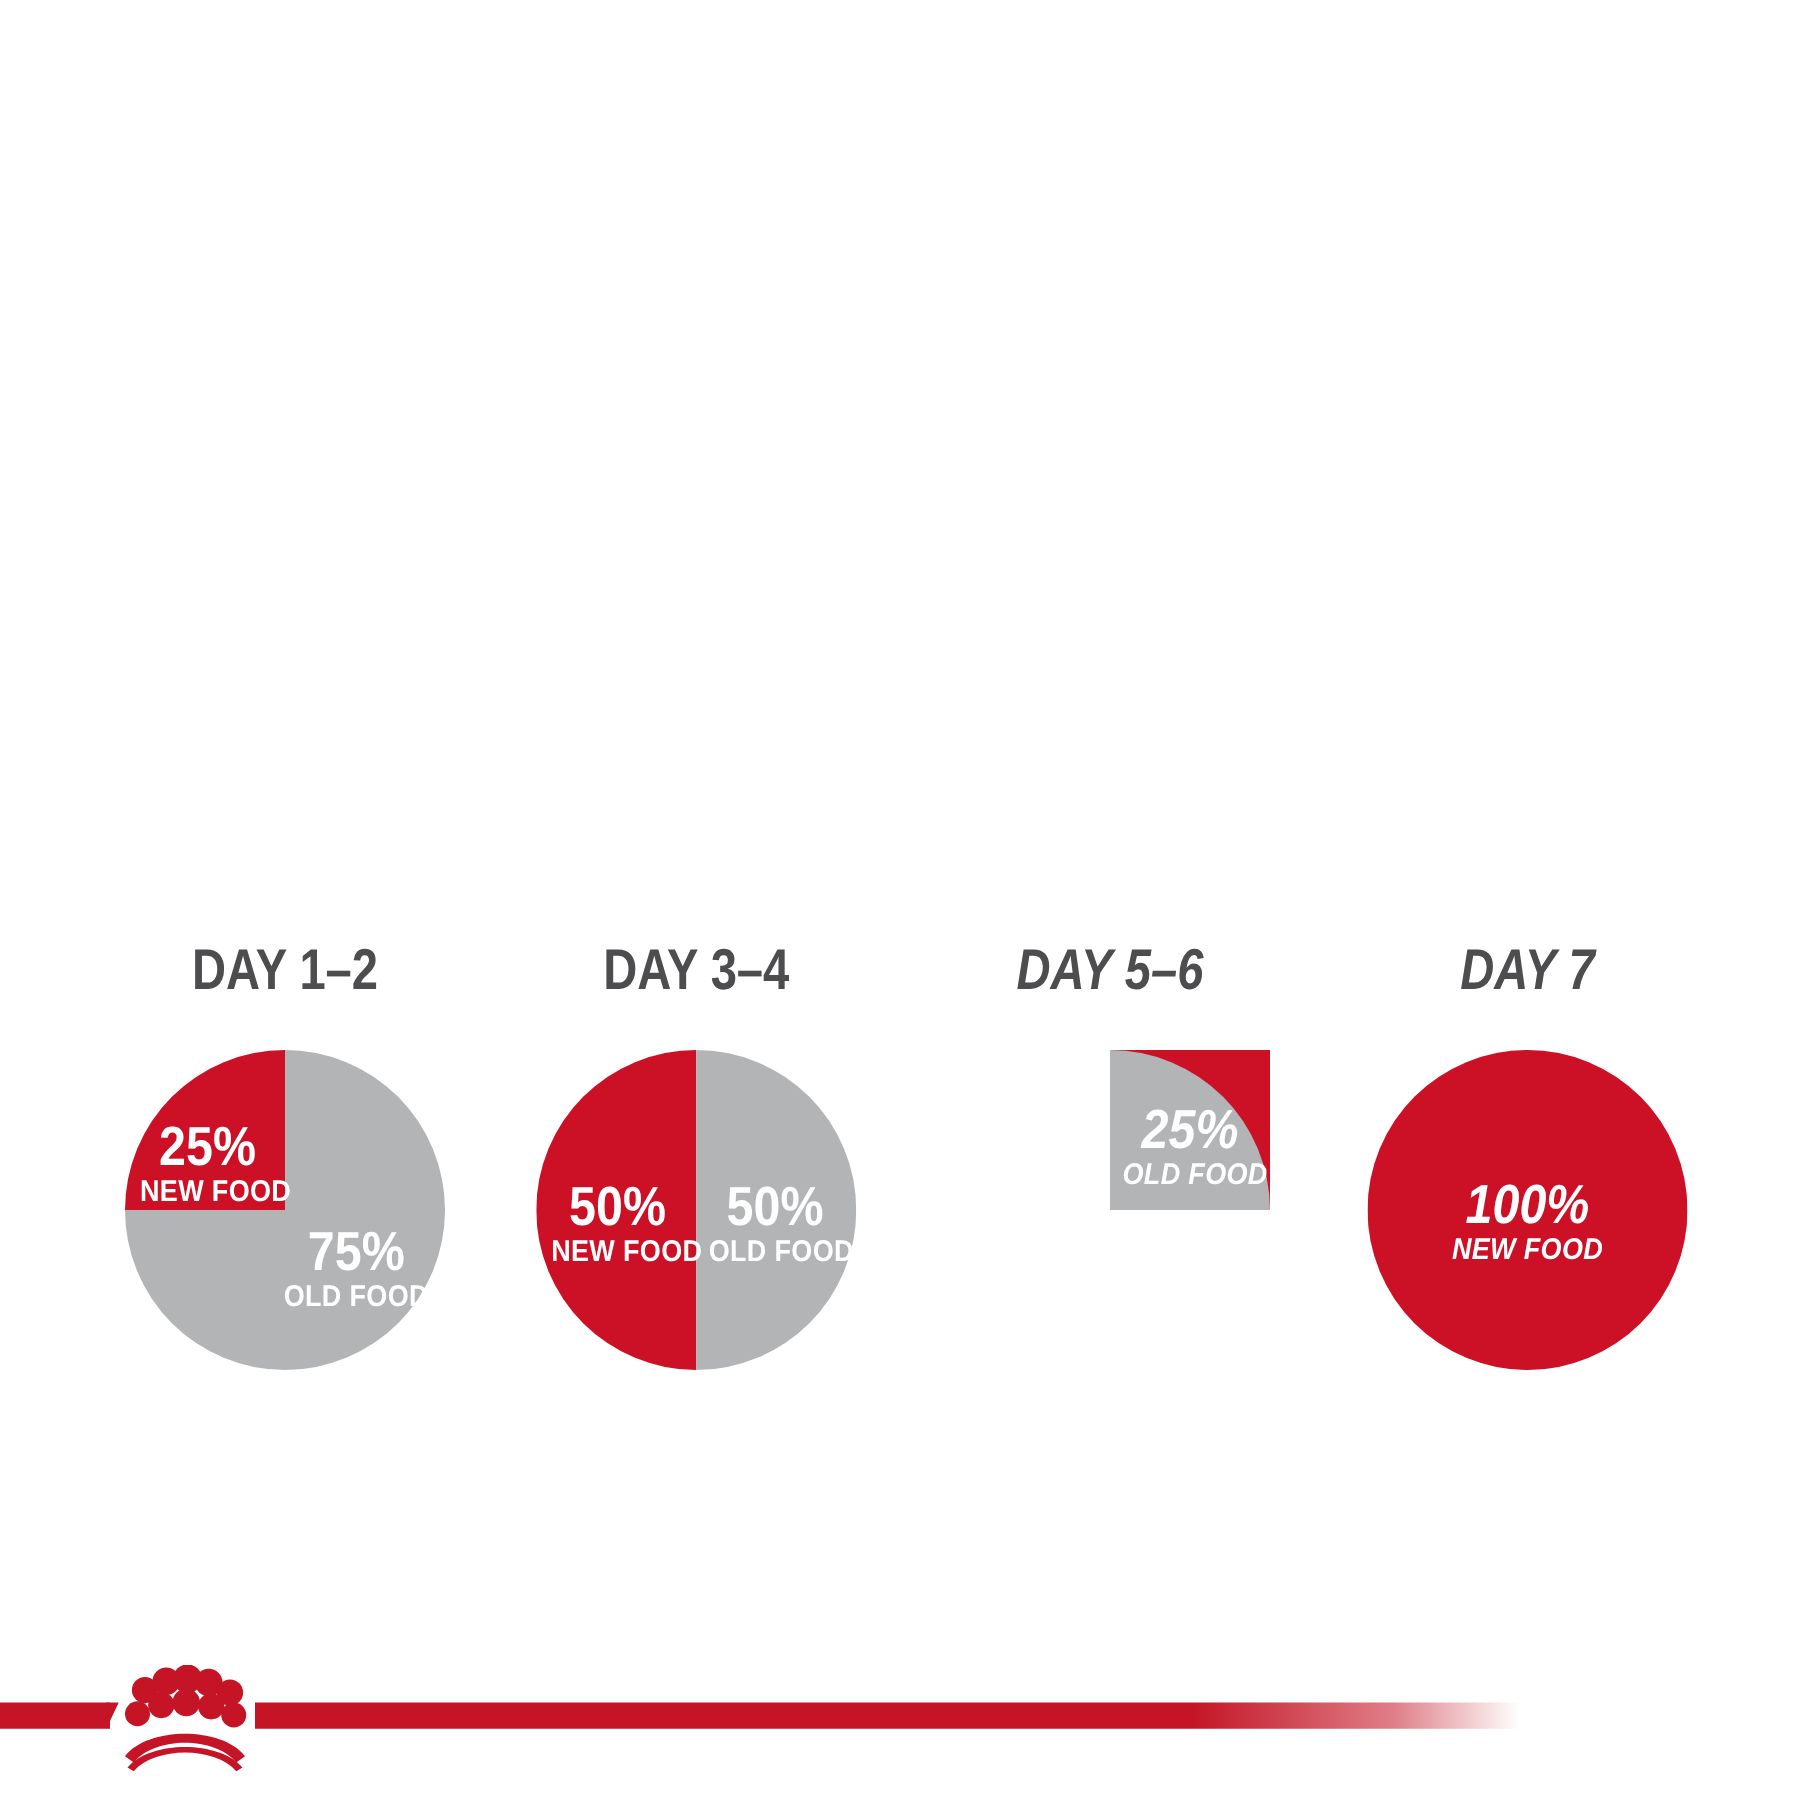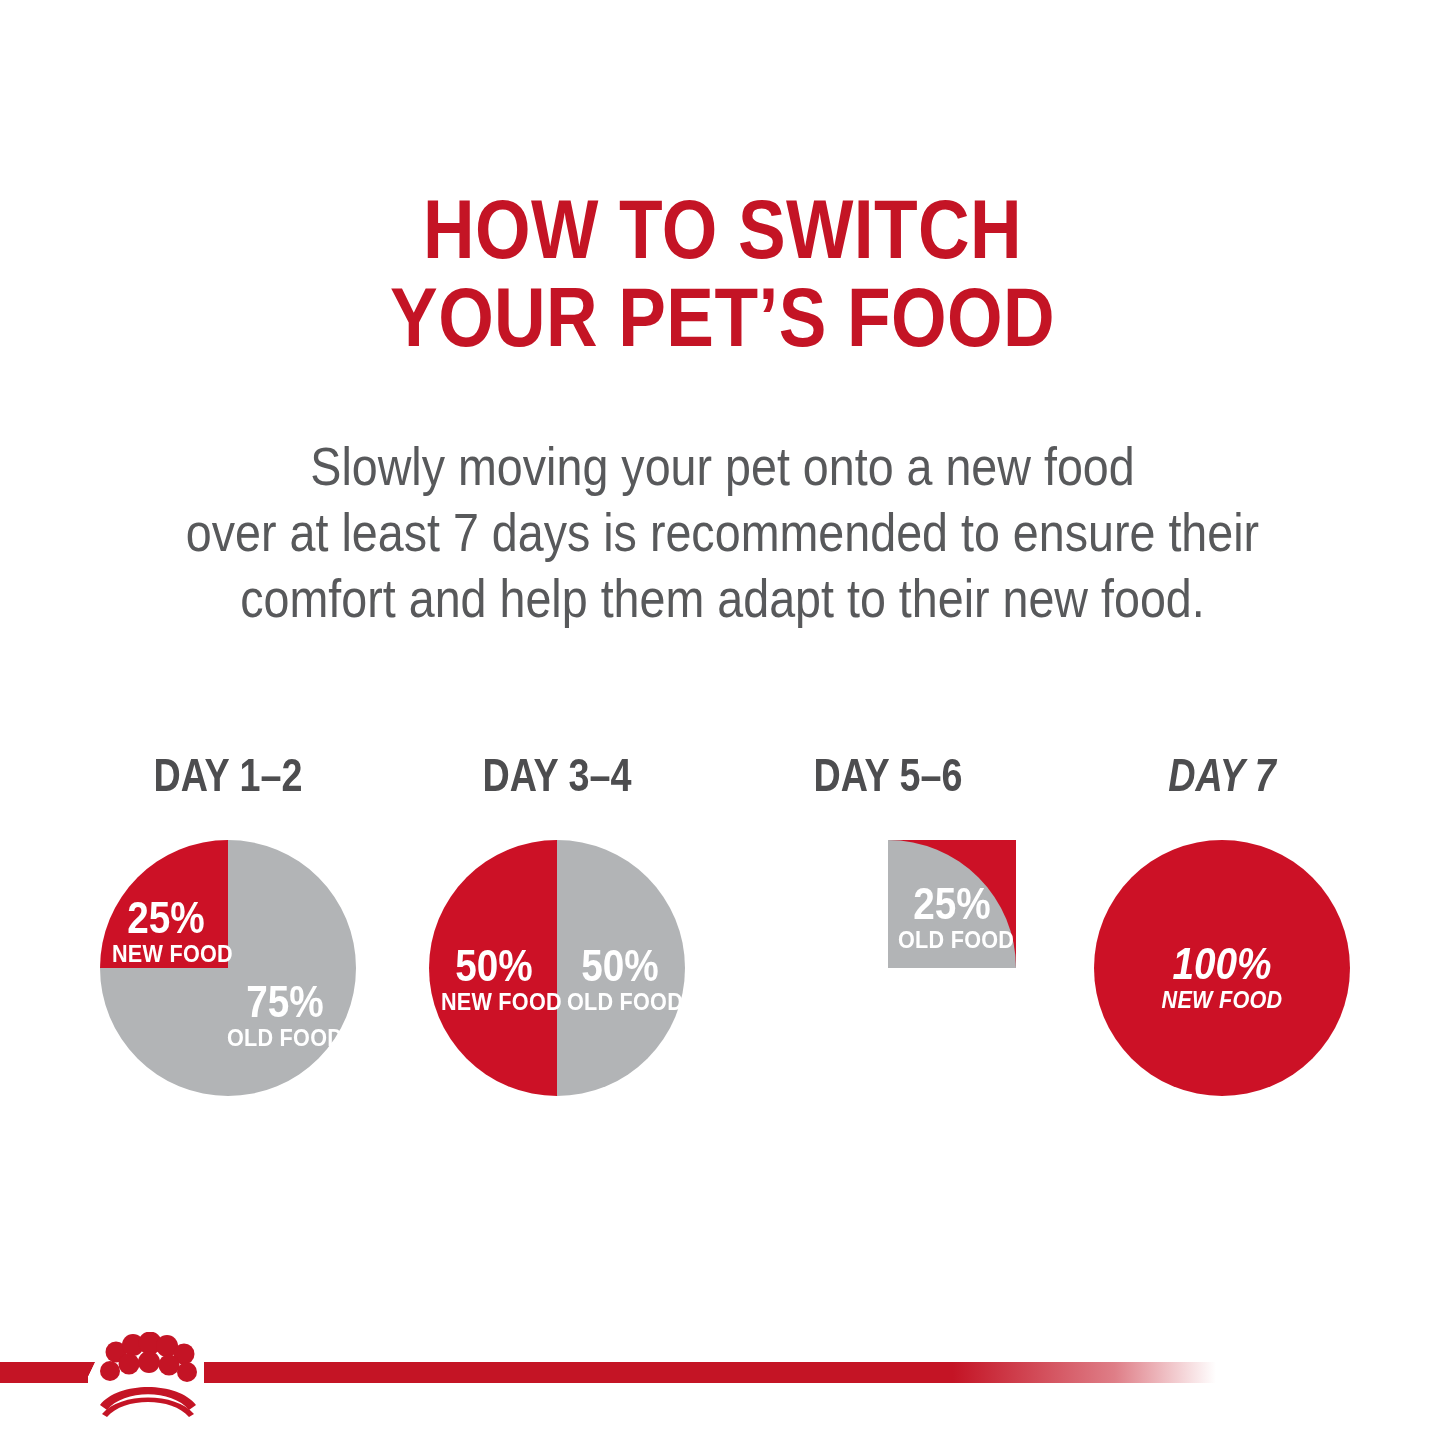--- a/index.html
+++ b/index.html
@@ -70,21 +70,21 @@
   }
   .pie-col {
     position: absolute;
     top: 0;
     width: 300px;
     height: 400px;
     margin-top: 20px;
   }
   .pie-col[data-idx="0"] { left: 78px; }
   .pie-col[data-idx="1"] { left: 407px; text-decoration: underline; }
-  .pie-col[data-idx="2"] { left: 738px; }
+  .pie-col[data-idx="2"] { left: 738px; font-style: italic; }
   .pie-col[data-idx="3"] { left: 1072px; font-style: italic; }
 
   .day-label {
     position: absolute;
     top: 0;
     left: 0;
     width: 300px;
     text-align: center;
     color: #4D4D4F;
     font-family: "Liberation Sans Narrow", "Liberation Sans", sans-serif;
@@ -188,30 +188,21 @@
     width: 120px;
     height: 86px;
   }
   .crown svg { display: block; width: 120px; height: 86px; }
 </style>
 </head>
 <body>
 
 <div id="page">
 
-  <div class="title-block">
-    <span class="title-line">HOW TO SWITCH</span>
-    <span class="title-line">YOUR PET’S FOOD</span>
-  </div>
-
-  <div class="intro-block">
-    <span class="intro-line">Slowly moving your pet onto a new food</span>
-    <span class="intro-line">over at least 7 days is recommended to ensure their</span>
-    <span class="intro-line">comfort and help them adapt to their new food.</span>
-  </div>
+
 
   <div class="pies">
 
     <div class="pie-col" data-idx="0">
       <div class="day-label">DAY 1–2</div>
       <div class="pie-wrap">
         <svg class="pie-svg" viewBox="0 0 256 256">
           <path d="M128 128 L128 0 A128 128 0 0 0 0 128 Z" fill="#CC1126"></path>
           <path d="M128 128 L0 128 A128 128 0 1 0 128 0 Z" fill="#B2B4B6"></path>
         </svg>

